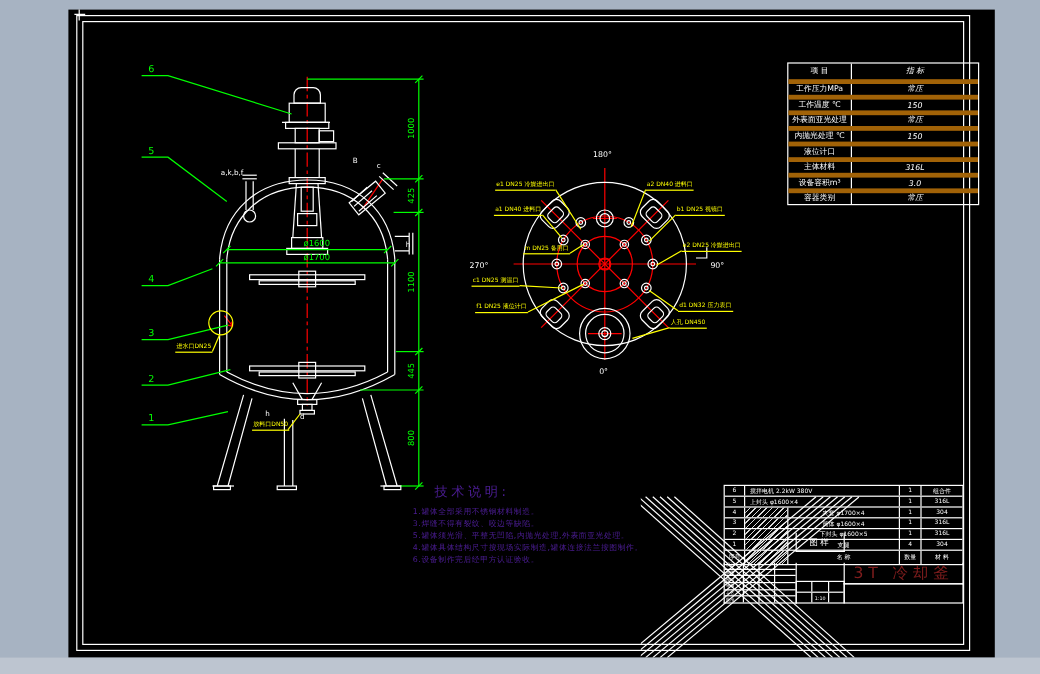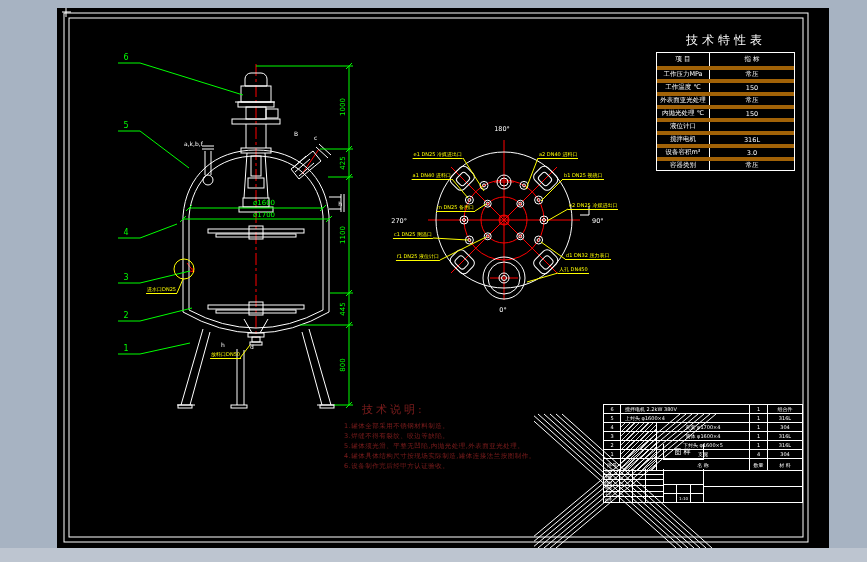--- a/index.html
+++ b/index.html
@@ -5,29 +5,29 @@
   html,body{margin:0;padding:0;background:#8e9aab;}
   .page{position:relative;width:867px;height:562px;background:#a7b3c2;overflow:hidden;
         font-family:"DejaVu Sans",sans-serif;}
   .canvas{position:absolute;left:57px;top:8px;width:772px;height:540px;background:#000;}
   .bottom-strip{position:absolute;left:0;top:548px;width:867px;height:14px;background:#bdc5d0;}
   svg.draw{position:absolute;left:0;top:0;}
 
   
   .ttitle{position:absolute;left:656px;top:32px;width:140px;text-align:center;color:#fff;
           font-size:12px;letter-spacing:4px;white-space:nowrap;}
-  .ttable{position:absolute;left:656px;top:52px;width:139px;border:1px solid #fff;color:#fff;box-sizing:border-box;}
+  .ttable{position:absolute;left:656px;top:52px;width:160px;border:1px solid #fff;color:#fff;box-sizing:border-box;}
   .trow{display:flex;height:13px;border-top:4px solid #a16207;box-sizing:border-box;}
   .trow:first-child{border-top:none;}
   .tl{width:53px;border-right:1px solid #fff;display:flex;align-items:center;justify-content:center;
       font-size:6.5px;white-space:nowrap;box-sizing:border-box;}
-  .tv{flex:1;display:flex;align-items:center;justify-content:center;font-size:6.5px;white-space:nowrap;}
+  .tv{flex:1;display:flex;align-items:center;justify-content:center;font-size:6.5px;white-space:nowrap;font-style:italic;}
 
   
-  .notes{position:absolute;left:344px;top:402px;color:#7f1d1d;}
+  .notes{position:absolute;left:344px;top:402px;color:#4c1d95;}
   .notes-title{font-size:11px;letter-spacing:3px;margin:0 0 4px 18px;white-space:nowrap;}
   .note-line{font-size:6.5px;line-height:10px;white-space:nowrap;letter-spacing:.5px;}
 
   
   .bom{position:absolute;left:603px;top:404px;width:200px;color:#fff;border:1px solid #fff;box-sizing:border-box;}
   .brow{display:flex;height:9px;border-bottom:1px solid #fff;box-sizing:border-box;}
   .brow.hdr{height:11px;border-bottom:none;}
   .bc{display:flex;align-items:center;justify-content:center;font-size:5px;white-space:nowrap;
       border-right:1px solid #fff;box-sizing:border-box;overflow:hidden;}
   .c-no{width:17px;} .c-code{width:36px;} .c-name{width:93px;} .c-span{width:129px;justify-content:flex-start;padding-left:4px;}
@@ -41,21 +41,21 @@
   .sg1{width:16px;} .sg2{width:13px;} .sg3{width:13px;} .sg4{flex:1;border-right:none;}
   .company{position:absolute;left:663px;top:444px;width:41px;height:16px;border:1px solid #fff;border-top:none;
            box-sizing:border-box;color:#fff;font-size:7px;letter-spacing:2px;display:flex;align-items:center;justify-content:center;}
   .scalebox{position:absolute;left:663px;top:484px;width:41px;height:19px;border:1px solid #fff;box-sizing:border-box;
             display:flex;flex-direction:column;}
   .scale-r{flex:1;display:flex;border-bottom:1px solid #fff;box-sizing:border-box;}
   .scale-r:last-child{border-bottom:none;}
   .sc{flex:1;border-right:1px solid #fff;box-sizing:border-box;color:#fff;font-size:4px;display:flex;align-items:center;justify-content:center;}
   .sc:last-child{border-right:none;}
   .dtitle{position:absolute;left:703px;top:469px;width:100px;height:18px;border:1px solid #fff;border-top:none;
-          box-sizing:border-box;color:#000000;font-size:13px;letter-spacing:4px;display:flex;align-items:center;justify-content:center;white-space:nowrap;}
+          box-sizing:border-box;color:#7f1d1d;font-size:13px;letter-spacing:4px;display:flex;align-items:center;justify-content:center;white-space:nowrap;}
   .dempty{position:absolute;left:703px;top:486px;width:100px;height:17px;border:1px solid #fff;box-sizing:border-box;}
 
   
   .ylabel{position:absolute;color:#ffff00;font-size:5px;line-height:6px;white-space:nowrap;
           border-bottom:1px solid #ffff00;padding:0 1px 1px 1px;}
   .ylabel.l{transform:translateX(-100%);}
 </style>
 </head>
 <body>
 
@@ -319,21 +319,20 @@
       <line x1="520" y1="548" x2="680" y2="414"></line>
         <line x1="526" y1="548" x2="686" y2="414"></line>
       <line x1="532" y1="548" x2="692" y2="414"></line>
         <line x1="538" y1="548" x2="698" y2="414"></line>
       <line x1="544" y1="548" x2="704" y2="414"></line>
         <line x1="550" y1="548" x2="710" y2="414"></line>
       <line x1="556" y1="548" x2="716" y2="414"></line>
     </g>
   </svg>
 
-  <div class="ttitle">技术特性表</div>
   <div class="ttable">
     <div class="trow">
         <div class="tl">项  目</div>
         <div class="tv">指  标</div>
       </div>
     <div class="trow">
         <div class="tl">工作压力MPa</div>
         <div class="tv">常压</div>
       </div>
     <div class="trow">
@@ -346,21 +345,21 @@
       </div>
     <div class="trow">
         <div class="tl">内抛光处理 ℃</div>
         <div class="tv">150</div>
       </div>
     <div class="trow">
         <div class="tl">液位计口</div>
         <div class="tv"></div>
       </div>
     <div class="trow">
-        <div class="tl">搅拌电机</div>
+        <div class="tl">主体材料</div>
         <div class="tv">316L</div>
       </div>
     <div class="trow">
         <div class="tl">设备容积m³</div>
         <div class="tv">3.0</div>
       </div>
     <div class="trow">
         <div class="tl">容器类别</div>
         <div class="tv">常压</div>
       </div>

